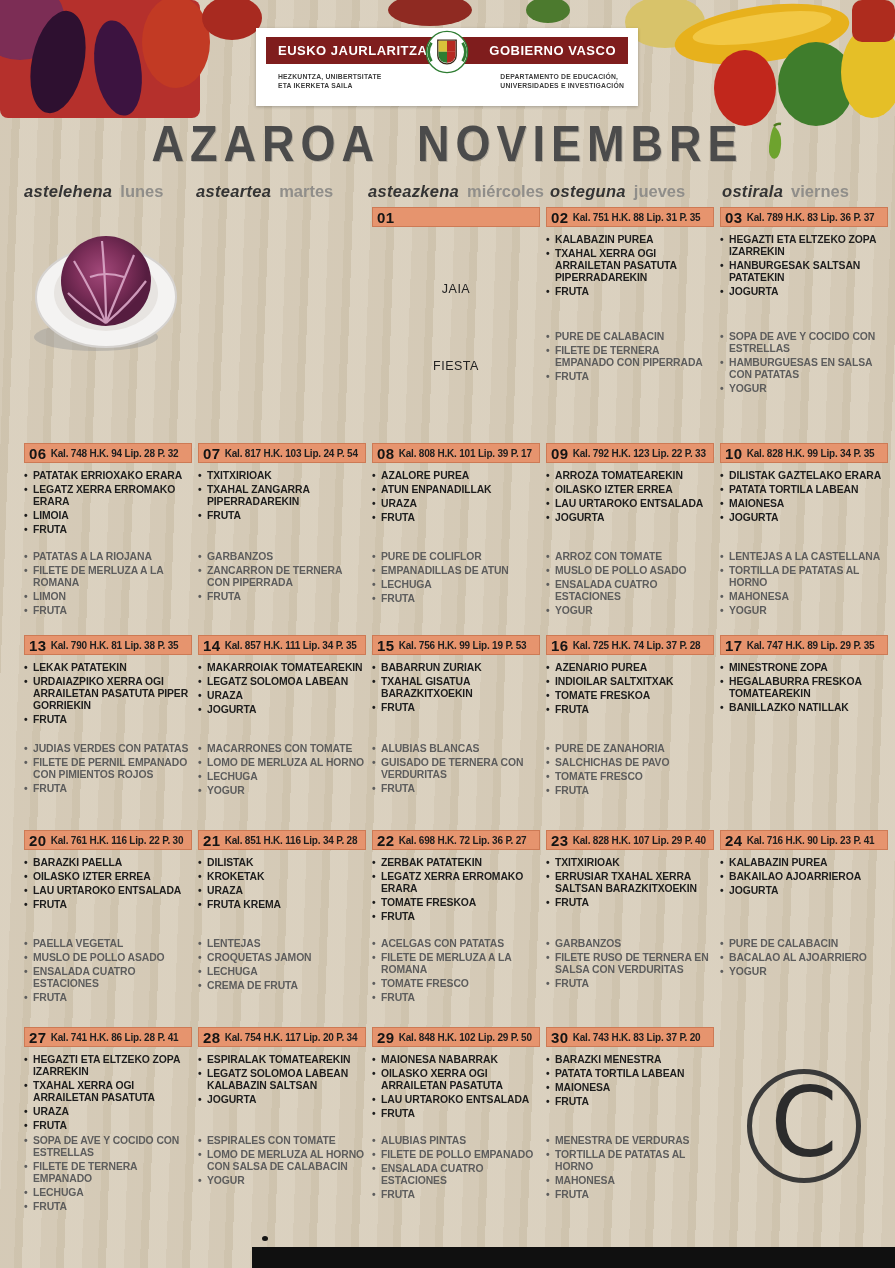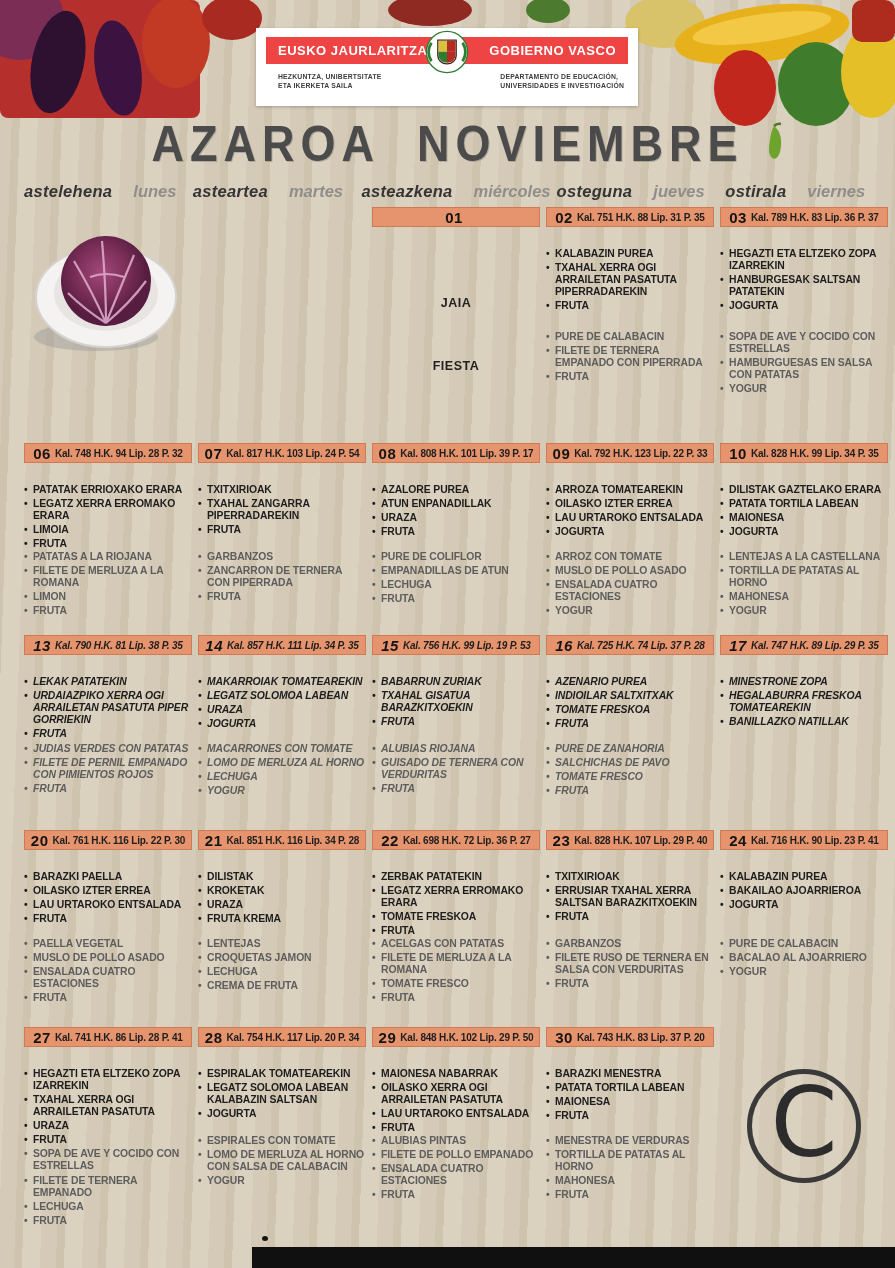--- a/index.html
+++ b/index.html
@@ -7,54 +7,54 @@
   body { font-family:"Liberation Sans", sans-serif; }
   .page { position:relative; width:895px; height:1268px; margin:0 auto; overflow:hidden;
     background:
       repeating-linear-gradient(92deg, rgba(205,193,172,.55) 0 16px, rgba(194,181,156,.55) 16px 24px, rgba(216,206,188,.55) 24px 42px),
       #ded5c4; }
   
   .veggie-banner { position:absolute; top:0; left:0; width:895px; height:130px; }
   
   .logo-box { position:absolute; top:28px; left:256px; width:382px; height:78px; background:#fff;
     z-index:3; box-shadow:0 1px 3px rgba(0,0,0,.25); }
-  .logo-bar { position:absolute; top:9px; left:10px; right:10px; height:27px; background:#ef4444;
+  .logo-bar { position:absolute; top:9px; left:10px; right:10px; height:27px; background:#7f1d1d;
     display:flex; align-items:center; justify-content:space-between; padding:0 12px; }
   .logo-bar .org { color:#fff; font-weight:bold; font-size:13px; letter-spacing:.5px; white-space:nowrap; }
   .emblem { position:absolute; top:2px; left:50%; transform:translateX(-50%); z-index:4; }
   .depts { position:absolute; top:44px; left:22px; right:14px; display:flex; justify-content:space-between; }
   .dept { font-size:6.8px; font-weight:bold; color:#3c3c3c; line-height:1.35; white-space:pre-line; letter-spacing:.2px; }
   
   .title { position:absolute; top:118px; left:0; width:100%; text-align:center;
     font-size:45px; font-weight:bold; color:#4b4b4b; letter-spacing:6px; word-spacing:20px;
     transform:scaleY(1.12); text-shadow:1px 1px 0 rgba(60,60,60,.25); }
   .chili { position:absolute; top:122px; left:762px; }
   
   .weekday-row { position:absolute; top:182px; left:24px; width:864px; display:grid;
     grid-template-columns:repeat(5,1fr); column-gap:6px; }
   .weekday { font-size:16.5px; white-space:nowrap; }
   .wd-eu { font-weight:bold; color:#343434; letter-spacing:.3px;font-style:italic; }
-  .wd-es { font-weight:bold; color:#908e8a; margin-left:21px;font-style:italic; }
+  .wd-es { font-weight:bold; color:#908e8a; margin-left:8px; }
   
   .calendar { position:absolute; top:207px; left:24px; width:864px; }
   .week { display:grid; grid-template-columns:repeat(5,1fr); column-gap:6px; margin-bottom:6px; }
-  .week-3 { margin-bottom:9px;font-style:italic; } .week-4 { margin-bottom:11px; }
+  .week-3 { margin-bottom:9px; } .week-4 { margin-bottom:11px; }
   .cell { position:relative; }
-  .day-bar { height:20px; background:#e6946e; border:1px solid #cd7a55; display:flex; align-items:center; padding:0 4px; overflow:hidden;justify-content:center; }
+  .day-bar { height:20px; background:#e6946e; border:1px solid #cd7a55; display:flex; align-items:center; padding:0 4px; overflow:hidden; }
   .day-num { font-weight:bold; font-size:15px; color:#141414; margin-right:4px; letter-spacing:.5px; }
   .day-stats { font-weight:bold; font-size:10px; color:#1e1e1e; letter-spacing:-.2px; white-space:nowrap; }
-  .zone-eu { min-height:88px; padding-top:21px; }
+  .zone-eu { min-height:88px; padding-top:7px; }
   .week-1 .zone-eu { min-height:104px; }
   .zone-es { min-height:78px; }
   ul.menu { list-style:none; }
   ul.menu li { position:relative; padding-left:9px; margin-bottom:2px; font-size:10.4px; line-height:1.16; letter-spacing:-.1px; }
   ul.menu li::before { content:"•"; position:absolute; left:0; top:0; }
   ul.menu.eu li { font-weight:bold; color:#1d1d1d; }
   ul.menu.es li { font-weight:bold; color:#5d5d5d; }
-  .holiday-label { text-align:center; font-weight:bold; color:#222; font-size:12.5px; letter-spacing:.5px; }
+  .holiday-label { text-align:center; font-weight:normal; color:#222; font-size:12.5px; letter-spacing:.5px; }
   .zone-eu .holiday-label { margin-top:48px; }
   .zone-es .holiday-label { margin-top:28px; }
   .cabbage-wrap { padding:14px 0 0 2px; }
   .c-circle { width:114px; height:114px; border:5px solid #3a3a3a; border-radius:50%;
     margin:42px auto 0; display:flex; align-items:center; justify-content:center;
     font-size:96px; font-weight:normal; color:#2c2c2c; font-family:"DejaVu Sans", sans-serif; line-height:1; padding-bottom:6px; }
   
   .footer-bar { position:absolute; left:252px; top:1247px; width:643px; height:21px; background:#101010; }
   .footer-dot { position:absolute; left:262px; top:1236px; width:6px; height:5px; background:#141414; border-radius:50%; }
 </style>
@@ -354,21 +354,21 @@
           </div>
           <div class="zone-eu">
             <ul class="menu eu">
               <li>BABARRUN ZURIAK</li>
               <li>TXAHAL GISATUA BARAZKITXOEKIN</li>
               <li>FRUTA</li>
             </ul>
           </div>
           <div class="zone-es">
             <ul class="menu es">
-              <li>ALUBIAS RIOJANA</li>
+              <li>ALUBIAS BLANCAS</li>
               <li>GUISADO DE TERNERA CON VERDURITAS</li>
               <li>FRUTA</li>
             </ul>
           </div>
         </div>
         <div class="cell">
           <div class="day-bar">
             <span class="day-num">16</span>
             <span class="day-stats">Kal. 725 H.K. 74 Lip. 37 P. 28</span>
           </div>

